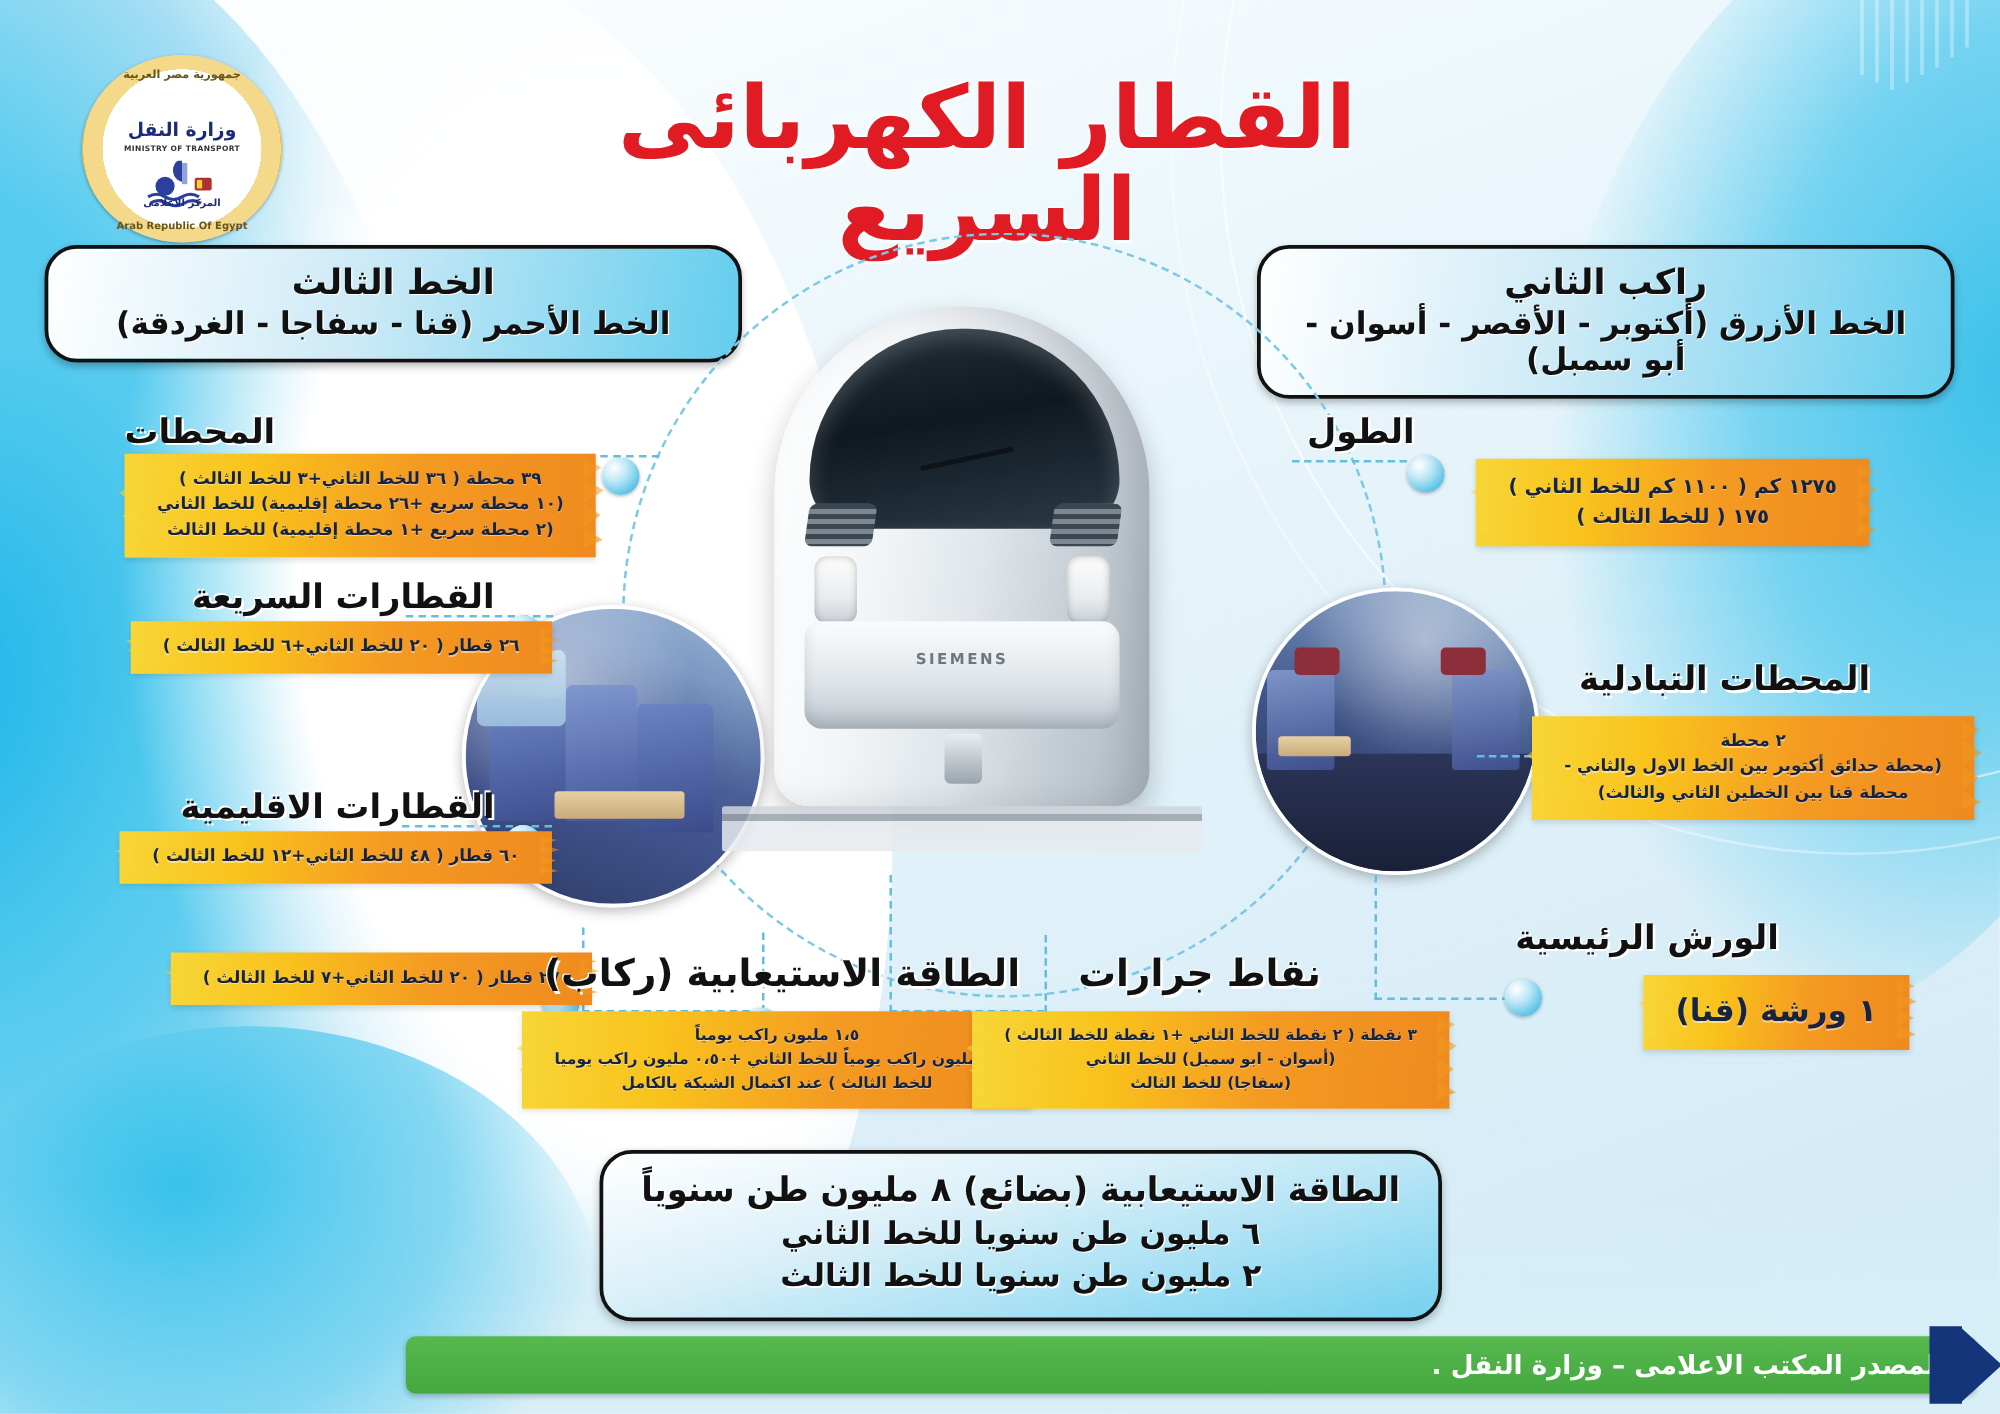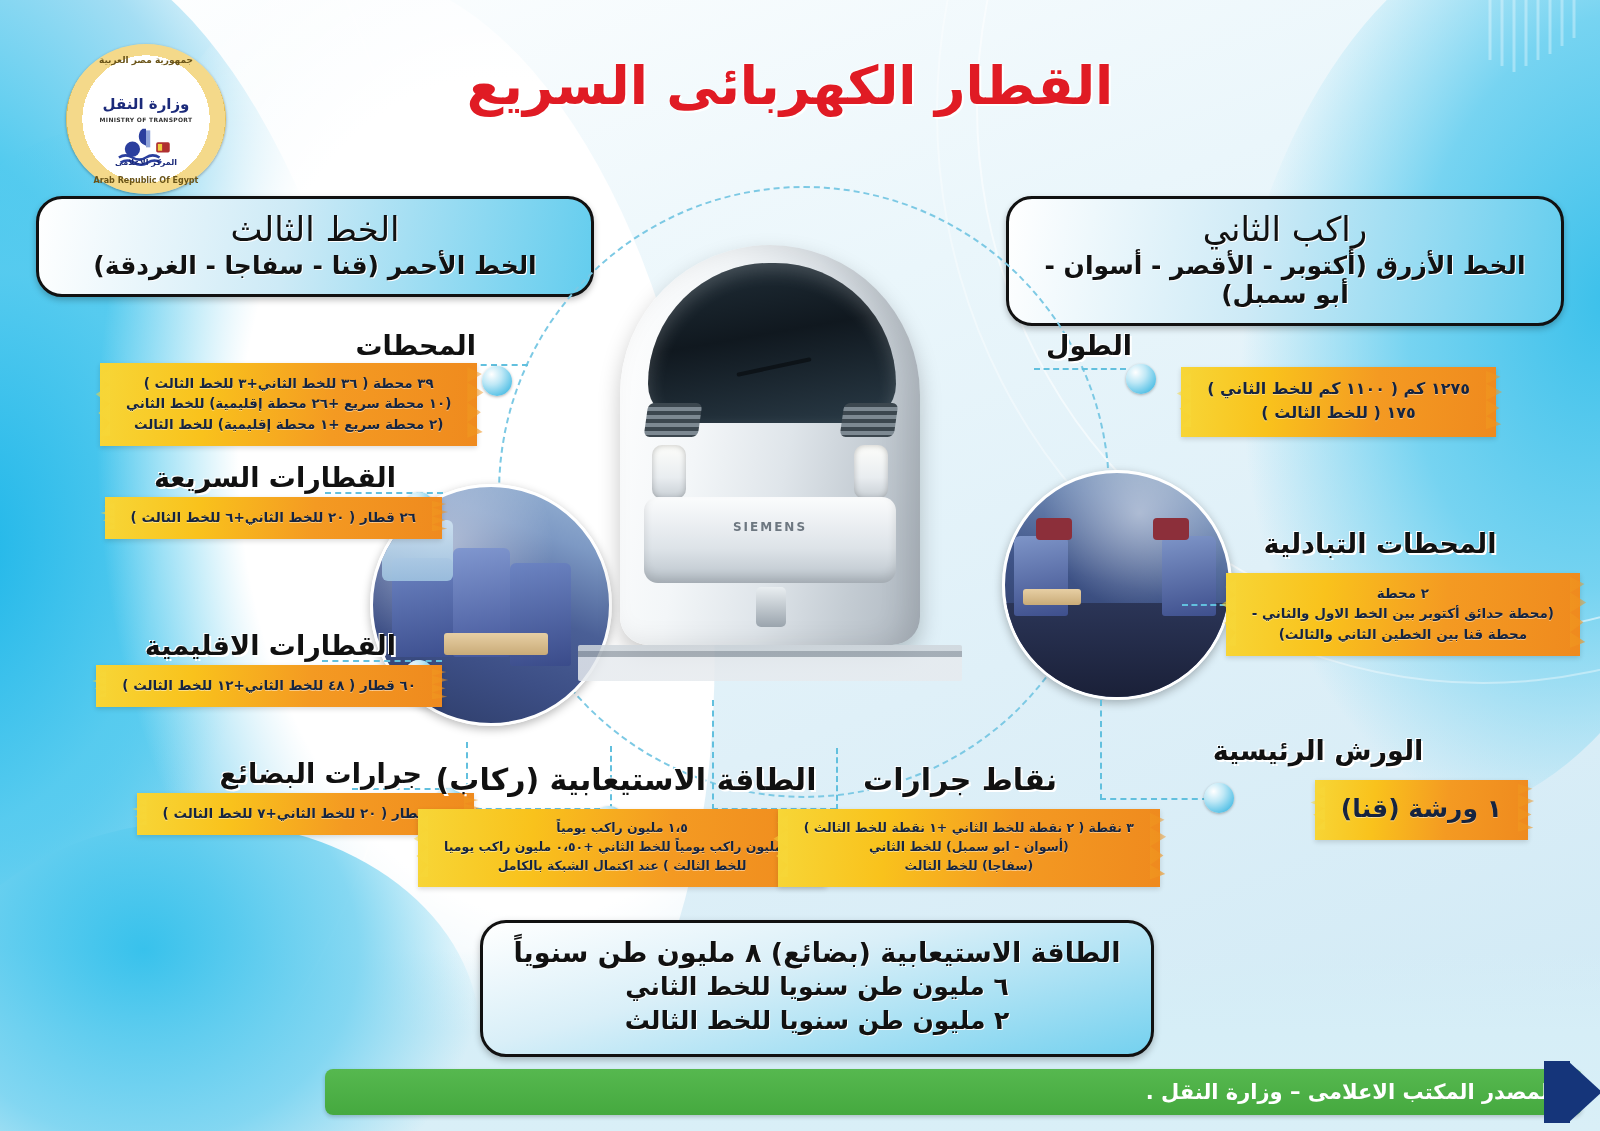--- a/index.html
+++ b/index.html
@@ -43,30 +43,30 @@
   .logo-txt{position:absolute;left:0;right:0;text-align:center;color:#1b2a7a;font-weight:bold;}
   .logo-arabic{top:34%;font-size:15px;letter-spacing:-.3px;}
   .logo-en{top:48%;font-size:6px;color:#333;letter-spacing:.3px;}
   .logo-top{top:7%;font-size:9px;color:#6a5418;}
   .logo-bot{bottom:6%;font-size:8px;color:#6a5418;}
   .logo-media{position:absolute;left:0;right:0;bottom:18%;text-align:center;font-size:8px;color:#1b2a7a;font-weight:bold;}
   .logo-mark{position:absolute;left:50%;top:55%;transform:translateX(-50%);width:58%;height:26%;}
 
   
   .title{position:absolute;left:380px;top:58px;width:820px;text-align:center;
-    font-size:53px;font-weight:bold;color:#e01b24;line-height:1.05;
+    font-size:70px;font-weight:bold;color:#e01b24;line-height:1.05;
     text-shadow:2px 2px 0 rgba(255,255,255,.9), -1px -1px 0 rgba(255,255,255,.7);}
 
   
   .pill{position:absolute;border:3px solid #111;border-radius:26px;
     background:linear-gradient(100deg,#ffffff 0%,#cdeaf6 45%,#63cdee 100%);
     box-shadow:0 3px 6px rgba(0,0,0,.25);padding:10px 18px 14px;text-align:center;}
   .pill-l{left:36px;top:196px;width:516px;}
   .pill-r{right:36px;top:196px;width:516px;}
-  .pill-t1{font-size:34px;font-weight:normal;color:#111;text-shadow:1px 1px 0 #fff;margin-bottom:2px;}
+  .pill-t1{font-size:28px;font-weight:bold;color:#111;text-shadow:1px 1px 0 #fff;margin-bottom:2px;}
   .pill-t2{font-size:25px;font-weight:bold;color:#111;text-shadow:1px 1px 0 #fff;}
 
   
   .center-ring{position:absolute;left:498px;top:186px;width:608px;height:608px;
     border:2px dashed #7cc9e4;border-radius:50%;}
   .photo{position:absolute;border-radius:50%;overflow:hidden;box-shadow:0 3px 10px rgba(0,0,0,.28);
     border:3px solid #ffffff;}
   .photo-left{left:370px;top:484px;width:236px;height:236px;
     background:
       radial-gradient(circle at 30% 25%, rgba(255,255,255,.5), rgba(255,255,255,0) 45%),
@@ -235,21 +235,21 @@
 <div class="conn" style="left:1100px;top:798px;width:108px;"></div>
 <div class="conn-v" style="left:1100px;top:700px;height:100px;"></div>
 <div class="conn" style="left:712px;top:808px;width:124px;"></div>
 <div class="conn-v" style="left:712px;top:700px;height:110px;"></div>
 <div class="conn" style="left:466px;top:808px;width:144px;"></div>
 <div class="conn-v" style="left:466px;top:742px;height:68px;"></div>
 <div class="conn-v" style="left:610px;top:746px;height:64px;"></div>
 <div class="conn-v" style="left:836px;top:748px;height:62px;"></div>
 
 <div class="item" style="left:100px;top:330px;width:420px;text-align:left;">
-  <div class="lab" style="text-align:right;padding-right:44px;">المحطات</div>
+  <div class="lab" style="text-align:left;padding-right:44px;">المحطات</div>
   <div class="dot" style="right:8px;top:36px;"></div>
   <div class="brush" style="margin-top:2px;text-align:center;">
     <div class="brush-row">٣٩ محطة ( ٣٦ للخط الثاني+٣ للخط الثالث )</div>
     <div class="brush-row">(١٠ محطة سريع +٢٦ محطة إقليمية) للخط الثاني</div>
     <div class="brush-row">(٢ محطة سريع +١ محطة إقليمية) للخط الثالث</div>
   </div>
 </div>
 
 <div class="item" style="left:66px;top:462px;width:376px;">
   <div class="lab" style="text-align:right;padding-right:46px;">القطارات السريعة</div>
@@ -261,21 +261,20 @@
 
 <div class="item" style="left:62px;top:630px;width:380px;">
   <div class="lab" style="text-align:right;padding-right:46px;">القطارات الاقليمية</div>
   <div class="dot" style="right:8px;top:30px;"></div>
   <div class="brush" style="margin-top:4px;text-align:center;">
     <div class="brush-row">٦٠ قطار ( ٤٨ للخط الثاني+١٢ للخط الثالث )</div>
   </div>
 </div>
 
 <div class="item" style="left:94px;top:758px;width:380px;">
-  <div class="lab" style="text-align:right;padding-right:52px;">جرارات البضائع</div>
   <div class="dot" style="right:10px;top:30px;"></div>
   <div class="brush" style="margin-top:4px;text-align:center;">
     <div class="brush-row">٢٧ قطار ( ٢٠ للخط الثاني+٧ للخط الثالث )</div>
   </div>
 </div>
 
 <div class="item" style="left:1026px;top:330px;width:470px;">
   <div class="lab" style="text-align:left;padding-left:20px;">الطول</div>
   <div class="dot" style="left:100px;top:34px;"></div>
   <div class="brush" style="margin:6px 0 0 126px;text-align:center;font-size:15px;">

